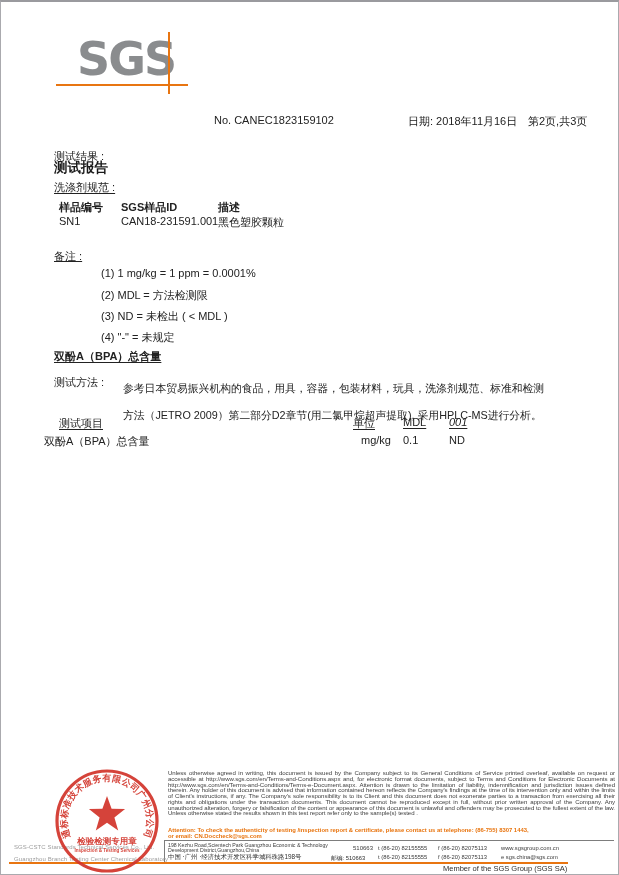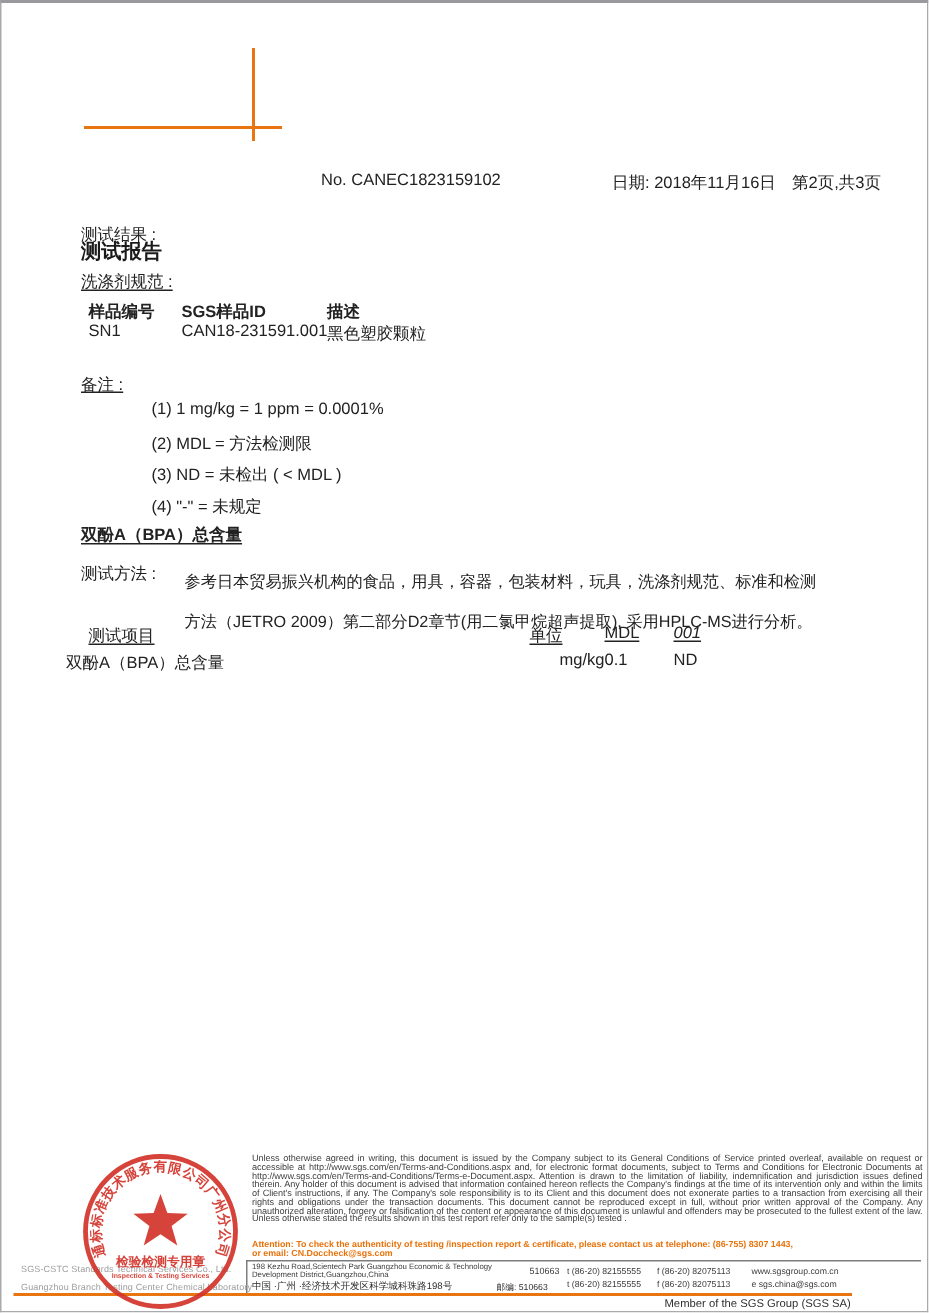--- a/index.html
+++ b/index.html
@@ -33,20 +33,21 @@
   .member{font-size:7.5px;color:#2f2f2f;}
   .rule-orange{background:#e87511;height:2px;}
   .rule-gray{background:#7d7d7d;}
   .stamp{opacity:0.92;}
 </style>
 </head>
 <body>
 
 <div class="page">
 
+  <div class="abs logo-text" style="left:76px;top:34px;">SGS</div>
   <div class="abs logo-hline" style="left:55px;top:82px;width:132px;"></div>
   <div class="abs logo-vline" style="left:167px;top:30px;height:62px;"></div>
 
   <div class="abs title" style="left:53px;top:109px;margin-top:48px;">测试报告</div>
   <div class="abs t11" style="left:213px;top:112px;">No. CANEC1823159102</div>
   <div class="abs t11" style="left:407px;top:112px;">日期: 2018年11月16日</div>
   <div class="abs t11" style="left:527px;top:112px;">第2页,共3页</div>
 
   <div class="abs t11" style="left:53px;top:147px;">测试结果 :</div>
   <div class="abs t11 u" style="left:53px;top:178px;">洗涤剂规范 :</div>
@@ -66,21 +67,21 @@
 
   <div class="abs t11 bold u" style="left:53px;top:347px;">双酚A（BPA）总含量</div>
   <div class="abs t11" style="left:53px;top:373px;">测试方法 :</div>
   <div class="abs method-text" style="left:122px;top:373px;">参考日本贸易振兴机构的食品，用具，容器，包装材料，玩具，洗涤剂规范、标准和检测方法（JETRO 2009）第二部分D2章节(用二氯甲烷超声提取), 采用HPLC-MS进行分析。</div>
 
   <div class="abs t11 u" style="left:58px;top:414px;">测试项目</div>
   <div class="abs t11 u center" style="left:352px;top:414px;width:40px;">单位</div>
   <div class="abs t11 u center" style="left:402px;top:414px;width:34px;">MDL</div>
   <div class="abs t11 u it center" style="left:448px;top:414px;width:34px;">001</div>
   <div class="abs t11" style="left:43px;top:432px;">双酚A（BPA）总含量</div>
-  <div class="abs t11 center" style="left:372px;top:432px;width:40px;">mg/kg</div>
+  <div class="abs t11 center" style="left:360px;top:432px;width:40px;">mg/kg</div>
   <div class="abs t11 center" style="left:402px;top:432px;width:34px;">0.1</div>
   <div class="abs t11 center" style="left:448px;top:432px;width:34px;">ND</div>
 
   <div class="abs disclaimer" style="left:167px;top:768px;">Unless otherwise agreed in writing, this document is issued by the Company subject to its General Conditions of Service printed overleaf, available on request or accessible at http://www.sgs.com/en/Terms-and-Conditions.aspx and, for electronic format documents, subject to Terms and Conditions for Electronic Documents at http://www.sgs.com/en/Terms-and-Conditions/Terms-e-Document.aspx. Attention is drawn to the limitation of liability, indemnification and jurisdiction issues defined therein. Any holder of this document is advised that information contained hereon reflects the Company's findings at the time of its intervention only and within the limits of Client's instructions, if any. The Company's sole responsibility is to its Client and this document does not exonerate parties to a transaction from exercising all their rights and obligations under the transaction documents. This document cannot be reproduced except in full, without prior written approval of the Company. Any unauthorized alteration, forgery or falsification of the content or appearance of this document is unlawful and offenders may be prosecuted to the fullest extent of the law. Unless otherwise stated the results shown in this test report refer only to the sample(s) tested .</div>
   <div class="abs attention" style="left:167px;top:826px;">Attention: To check the authenticity of testing /inspection report &amp; certificate, please contact us at telephone: (86-755) 8307 1443,</div>
   <div class="abs attention" style="left:167px;top:832px;">or email: CN.Doccheck@sgs.com</div>
 
   <div class="abs rule-gray" style="left:163px;top:838px;width:450px;height:1px;"></div>
   <div class="abs rule-gray" style="left:163px;top:838px;width:1px;height:22px;"></div>
 

